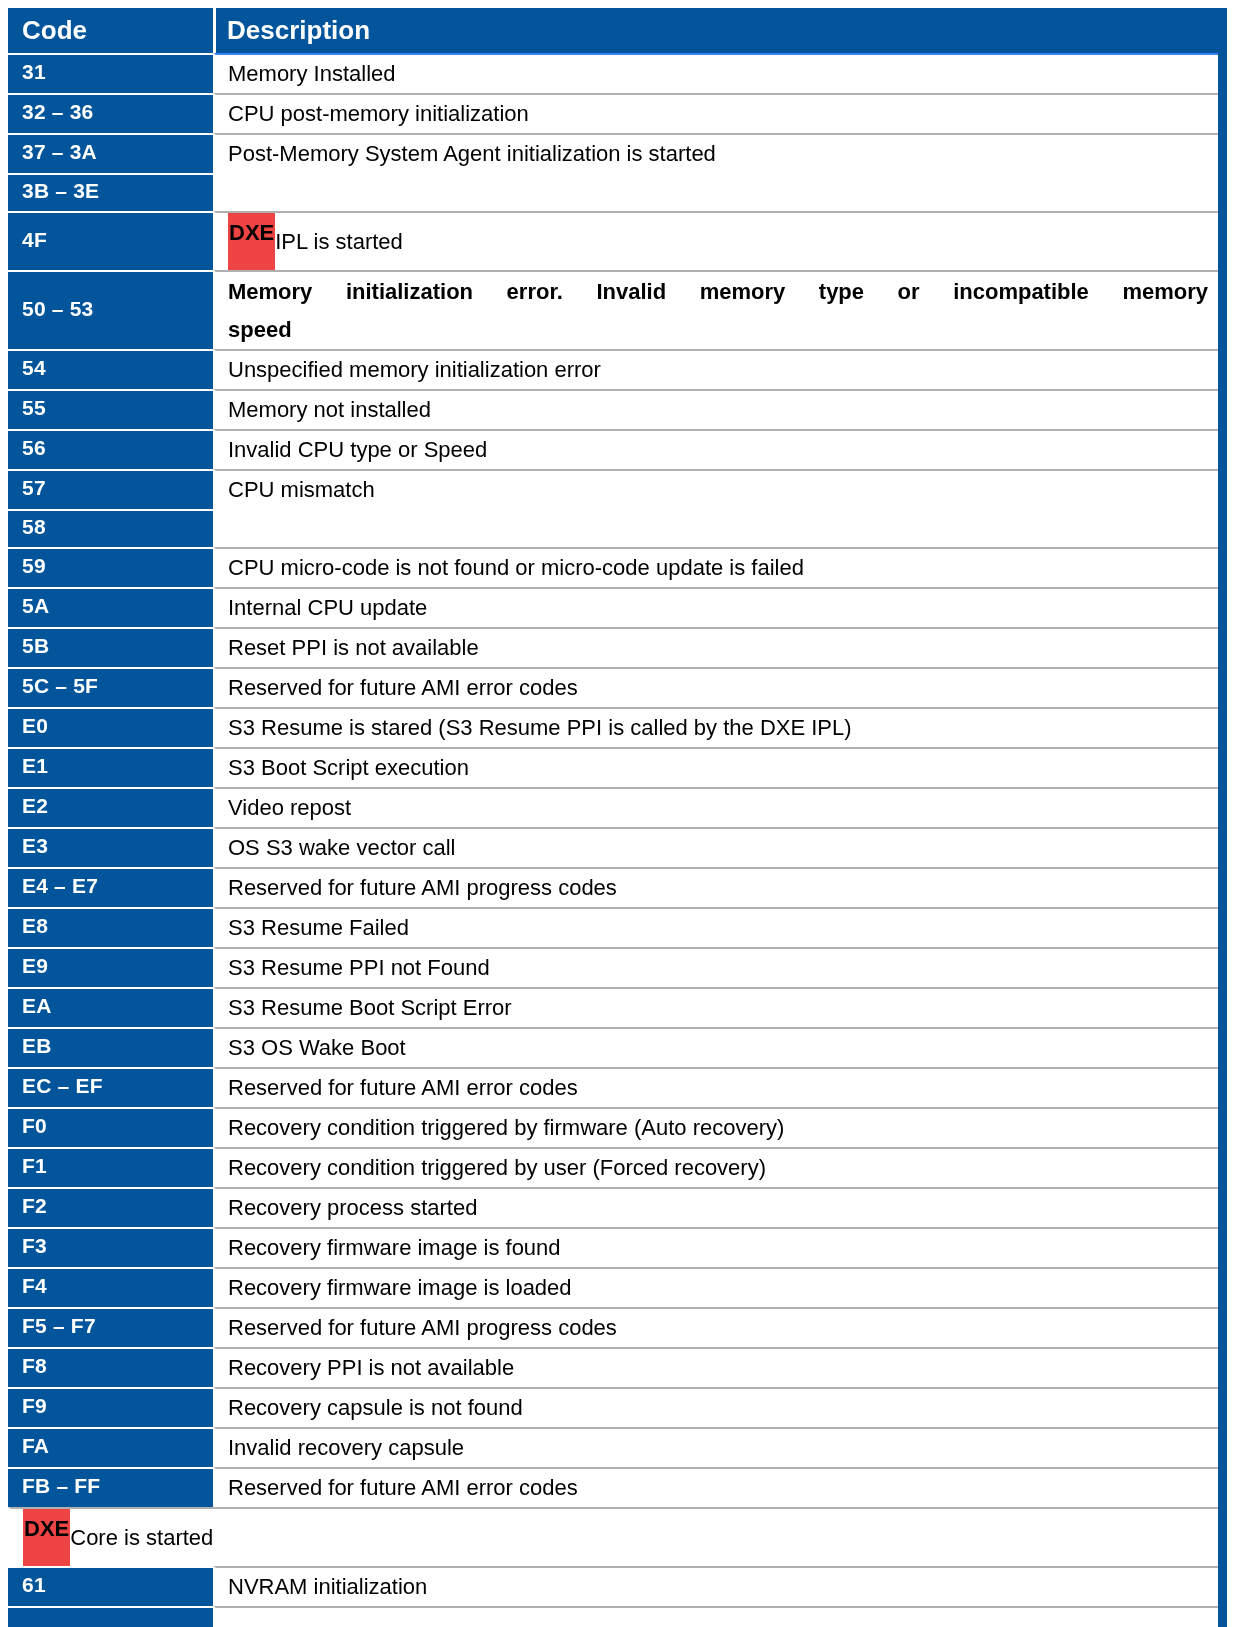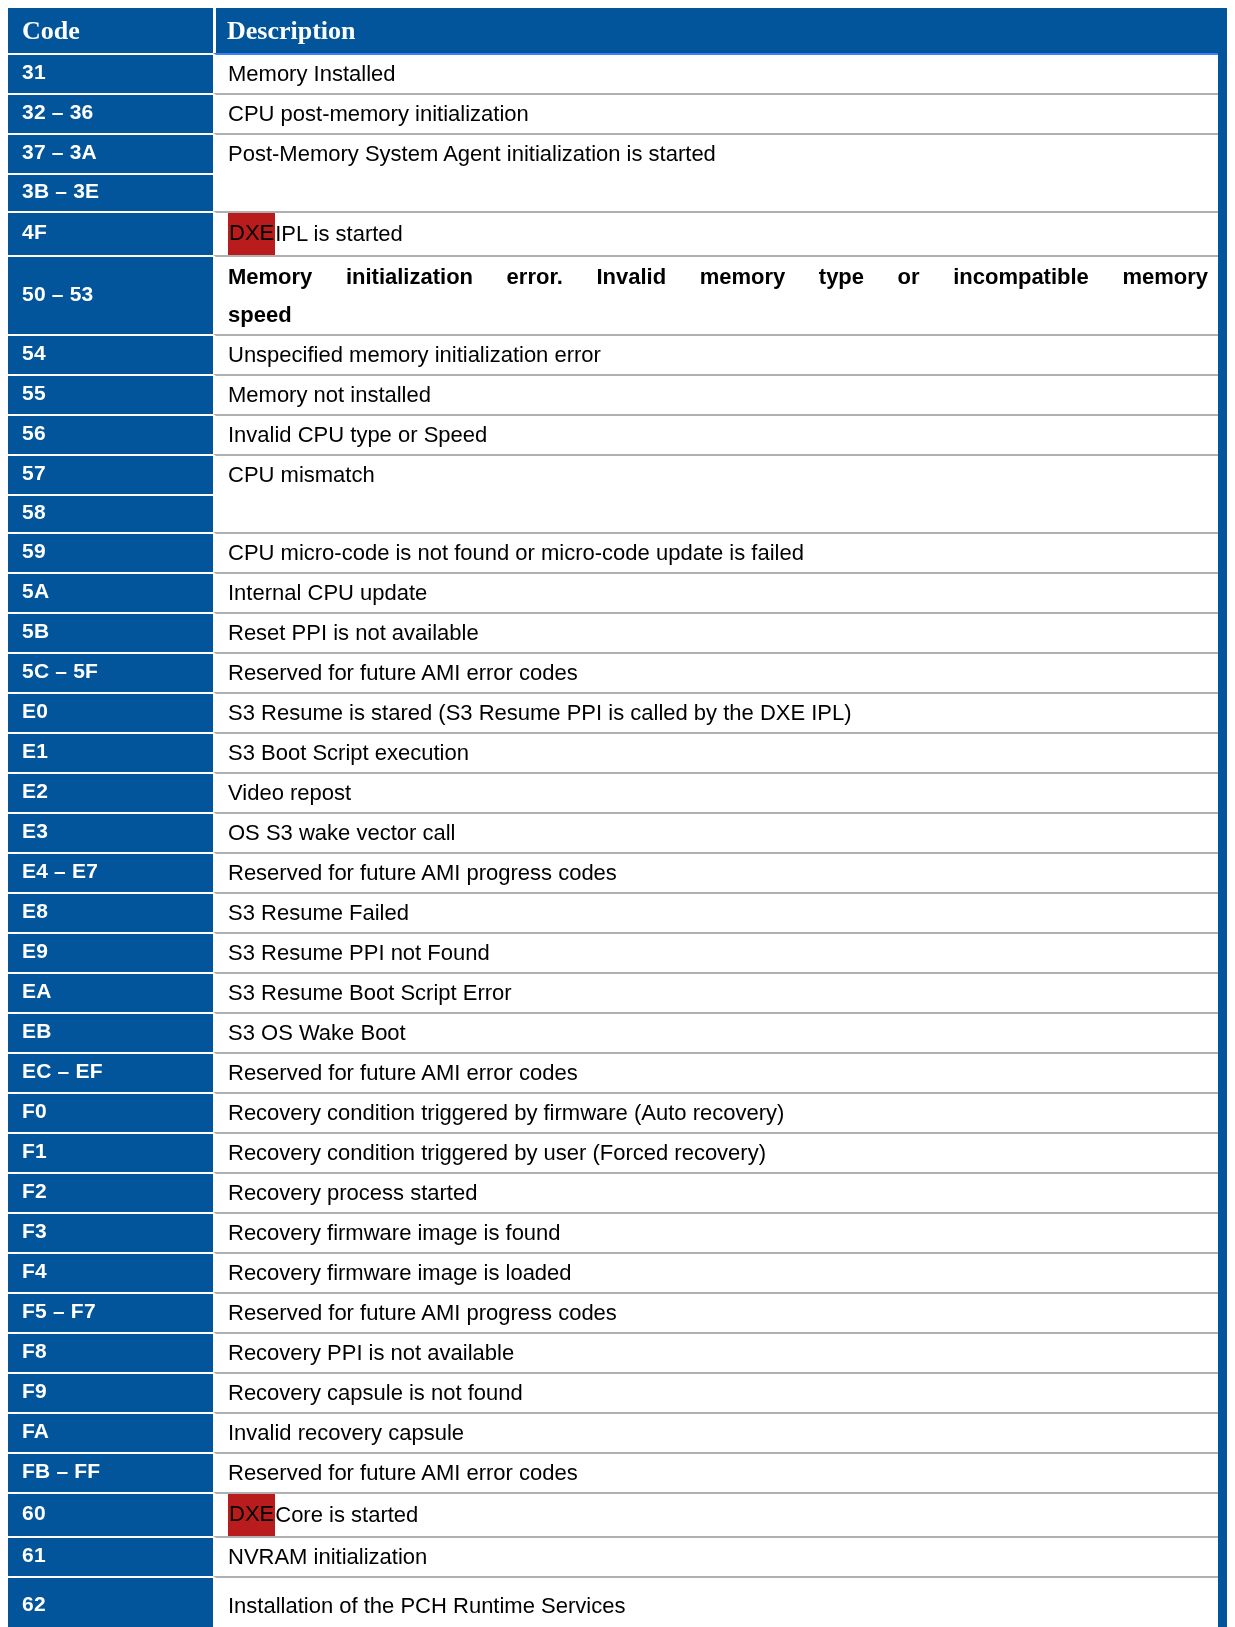--- a/index.html
+++ b/index.html
@@ -32,21 +32,20 @@
     height: 45px;
   }
   .thead .th {
     color: #ffffff;
     font-weight: bold;
     font-size: 26px;
     line-height: 45px;
     padding-left: 14px;
     box-sizing: border-box;
     white-space: nowrap;
-    font-family: Liberation Serif, serif;
   }
   .thead .th-code {
     width: 205px;
     flex: 0 0 205px;
   }
   .thead .th-desc {
     flex: 1 1 auto;
     border-left: 3px solid #ffffff;
     padding-left: 11px;
   }
@@ -115,22 +114,23 @@
     text-align: left;
   }
   .trow.tall .cell-code { align-items: center; }
 
   
   .trow.extra-tall { min-height: 56px; }
   .trow.extra-tall .cell-desc { line-height: 56px; }
 
   
   .hl {
-    background: #b91c1c;
-    padding: 1px 1px 3px 1px;
+    background: #ef4444;
+    padding: 1px 1px 18px 1px;
+    font-weight: bold;
   }
 </style>
 </head>
 <body>
 
 <div id="bios-code-table">
 
   <div class="thead">
     <div class="th th-code">Code</div>
     <div class="th th-desc">Description</div>
@@ -275,21 +275,20 @@
       </div>
       <div class="trow">
         <div class="cell-code">FA</div>
         <div class="cell-desc">Invalid recovery capsule</div>
       </div>
       <div class="trow">
         <div class="cell-code">FB – FF</div>
         <div class="cell-desc">Reserved for future AMI error codes</div>
       </div>
       <div class="trow">
-        <div class="cell-code">60</div>
         <div class="cell-desc">
           <span class="hl">DXE</span>
           <span> Core is started</span>
         </div>
       </div>
       <div class="trow">
         <div class="cell-code">61</div>
         <div class="cell-desc">NVRAM initialization</div>
       </div>
       <div class="trow extra-tall">

